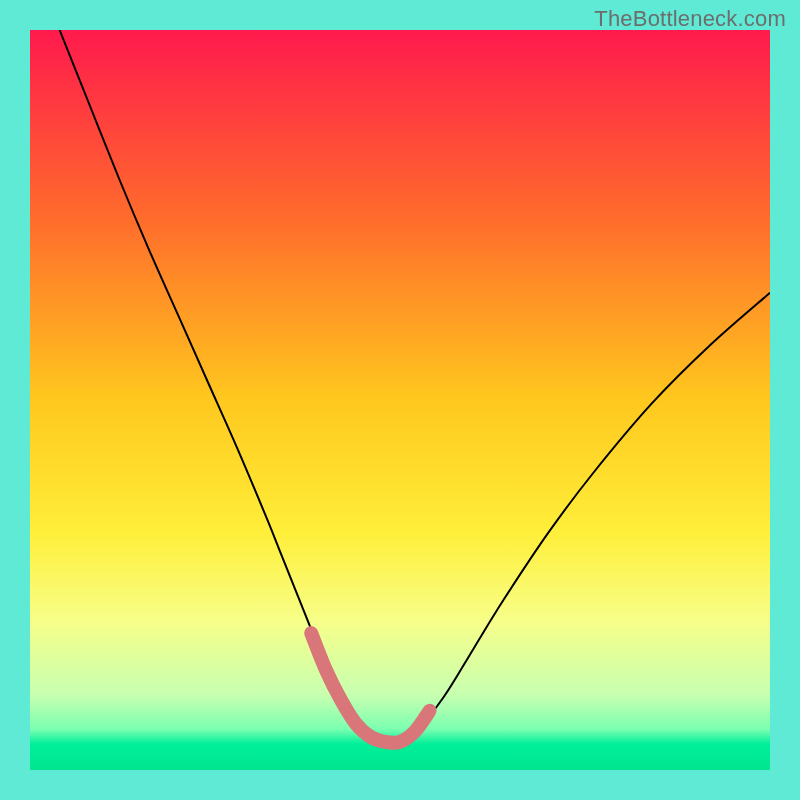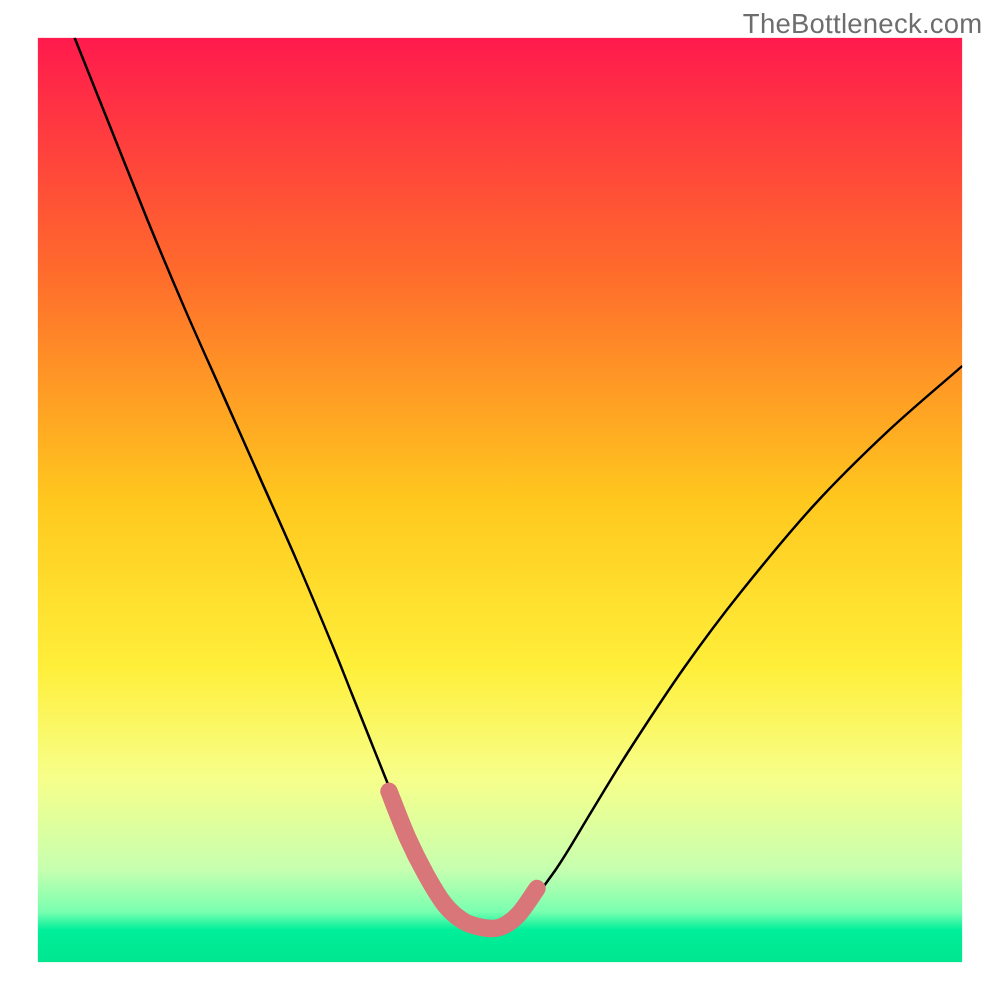--- a/index.html
+++ b/index.html
@@ -8,21 +8,21 @@
     width: 800px;
     height: 800px;
     overflow: hidden;
     background: #000;
     font-family: Arial, Helvetica, sans-serif;
   }
   .frame {
     position: relative;
     width: 800px;
     height: 800px;
-    background: #ffffff;
+    background: #5eead4;
   }
   .watermark {
     position: absolute;
     top: 6px;
     right: 14px;
     color: #6d6d6d;
     font-size: 22px;
     font-weight: 500;
     z-index: 10;
     letter-spacing: 0.2px;

